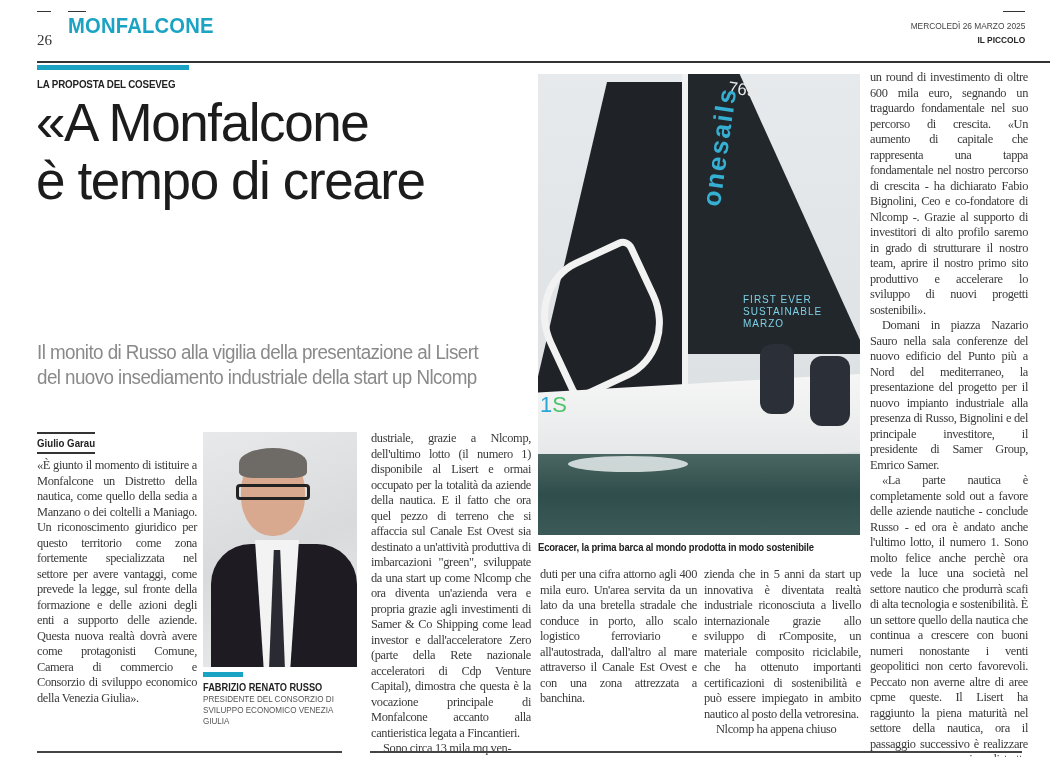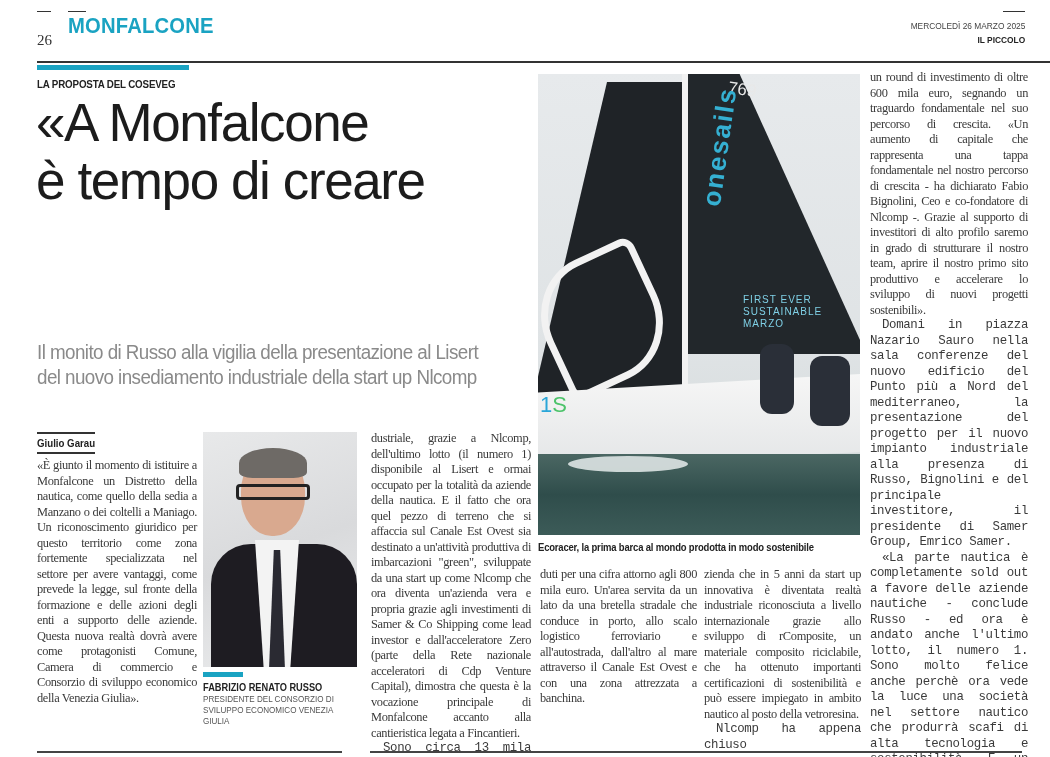--- a/index.html
+++ b/index.html
@@ -26,21 +26,21 @@
     .subhead { left:37px; top:340px; width:495px; font-family:"Liberation Sans", sans-serif; font-size:20px; line-height:25px; color:#8a8a8a; letter-spacing:-0.6px; transform:scaleX(0.94); transform-origin:left; white-space:nowrap; }
 
     
     .byline-bar { left:37px; top:432px; width:58px; height:2px; background:#333; }
     .byline { left:37px; top:437px; font-family:"Liberation Sans", sans-serif; font-size:11px; font-weight:bold; color:#222; transform:scaleX(0.88); transform-origin:left; }
     .byline-under { left:37px; top:452px; width:58px; height:2px; background:#333; }
 
     
     .col { position:absolute; font-family:"Liberation Serif", serif; font-size:12.4px; line-height:15.5px; color:#3a3a3a; text-align:justify; letter-spacing:-0.35px; }
     .col p { text-indent:0; }
-    .col p.ind { text-indent:12px;font-family:Liberation Mono, monospace; }
+    .col p.ind { text-indent:12px; }
     .col-1 { left:37px; top:458px; width:160px; }
     .col-2 { left:371px; top:431px; width:160px; }
     .col-3 { left:540px; top:567px; width:157px; }
     .col-4 { left:704px; top:567px; width:157px; }
     .col-5 { left:870px; top:70px; width:158px; }
 
     
     .portrait { left:203px; top:432px; width:154px; height:235px; background:linear-gradient(160deg,#e8e9ea 0%,#d9dadc 50%,#ecedee 100%); overflow:hidden; }
     .portrait .face { position:absolute; left:38px; top:22px; width:64px; height:82px; border-radius:45% 45% 48% 48%; background:#d9a98f; }
     .portrait .hair { position:absolute; left:36px; top:16px; width:68px; height:30px; border-radius:50% 50% 20% 20%; background:#6e6a66; }
@@ -140,21 +140,21 @@
   <div class="hull"></div>
   <div class="hull-logo">1<span>S</span></div>
   <div class="crew" style="left:222px;width:34px;height:70px;"></div>
   <div class="crew" style="left:272px;width:40px;height:70px;top:282px;"></div>
   <div class="sea"></div>
   <div class="spray"></div>
 </div>
 <div class="abs photo-caption">Ecoracer, la prima barca al mondo prodotta in modo sostenibile</div>
 
 <div class="col col-3">
-  <p>duti per una cifra attorno agli 800 mila euro. Un'area servita da un lato da una bretella stradale che conduce in porto, allo scalo logistico ferroviario e all'autostrada, dall'altro al mare attraverso il Canale Est Ovest e con una zona attrezzata a banchina.</p>
+  <p>duti per una cifra attorno agli 400 mila euro. Un'area servita da un lato da una bretella stradale che conduce in porto, allo scalo logistico ferroviario e all'autostrada, dall'altro al mare attraverso il Canale Est Ovest e con una zona attrezzata a banchina.</p>
 </div>
 <div class="col col-4">
   <p>zienda che in 5 anni da start up innovativa è diventata realtà industriale riconosciuta a livello internazionale grazie allo sviluppo di rComposite, un materiale composito riciclabile, che ha ottenuto importanti certificazioni di sostenibilità e può essere impiegato in ambito nautico al posto della vetroresina.</p>
   <p class="ind">Nlcomp ha appena chiuso</p>
 </div>
 
 <div class="col col-5">
   <p>un round di investimento di oltre 600 mila euro, segnando un traguardo fondamentale nel suo percorso di crescita. «Un aumento di capitale che rappresenta una tappa fondamentale nel nostro percorso di crescita - ha dichiarato Fabio Bignolini, Ceo e co-fondatore di Nlcomp -. Grazie al supporto di investitori di alto profilo saremo in grado di strutturare il nostro team, aprire il nostro primo sito produttivo e accelerare lo sviluppo di nuovi progetti sostenibili».</p>
   <p class="ind">Domani in piazza Nazario Sauro nella sala conferenze del nuovo edificio del Punto più a Nord del mediterraneo, la presentazione del progetto per il nuovo impianto industriale alla presenza di Russo, Bignolini e del principale investitore, il presidente di Samer Group, Emrico Samer.</p>
   <p class="ind">«La parte nautica è completamente sold out a favore delle aziende nautiche - conclude Russo - ed ora è andato anche l'ultimo lotto, il numero 1. Sono molto felice anche perchè ora vede la luce una società nel settore nautico che produrrà scafi di alta tecnologia e sostenibilità. È un settore quello della nautica che continua a crescere con buoni numeri nonostante i venti geopolitici non certo favorevoli. Peccato non averne altre di aree cpme queste. Il Lisert ha raggiunto la piena maturità nel settore della nautica, ora il passaggio successivo è realizzare un vero e proprio distretto dedicato al settore. Ne parlerò domani alla presentazione di Nlcomp».—</p>

